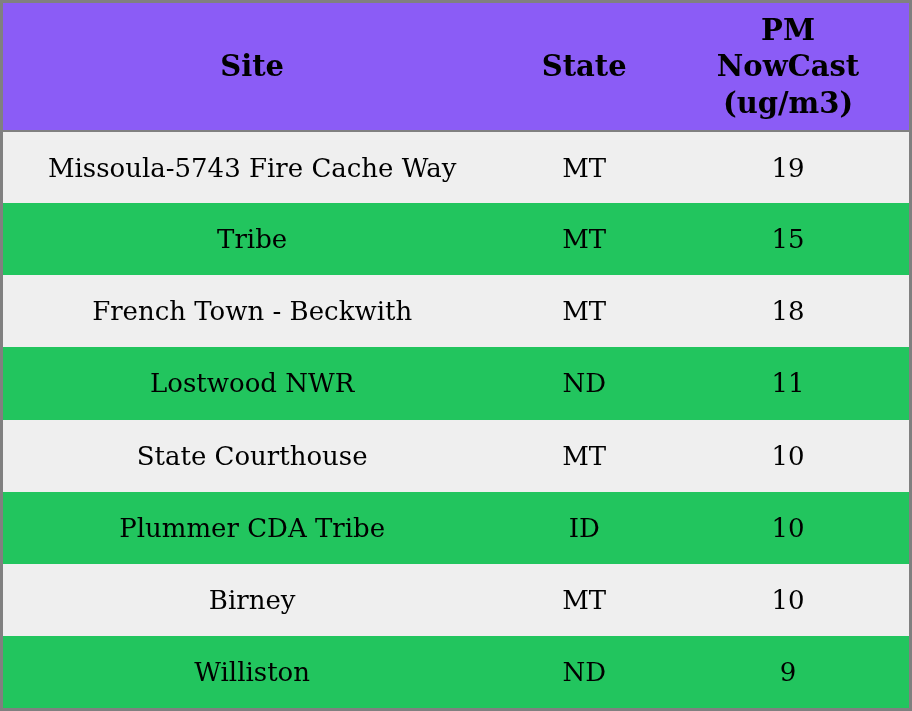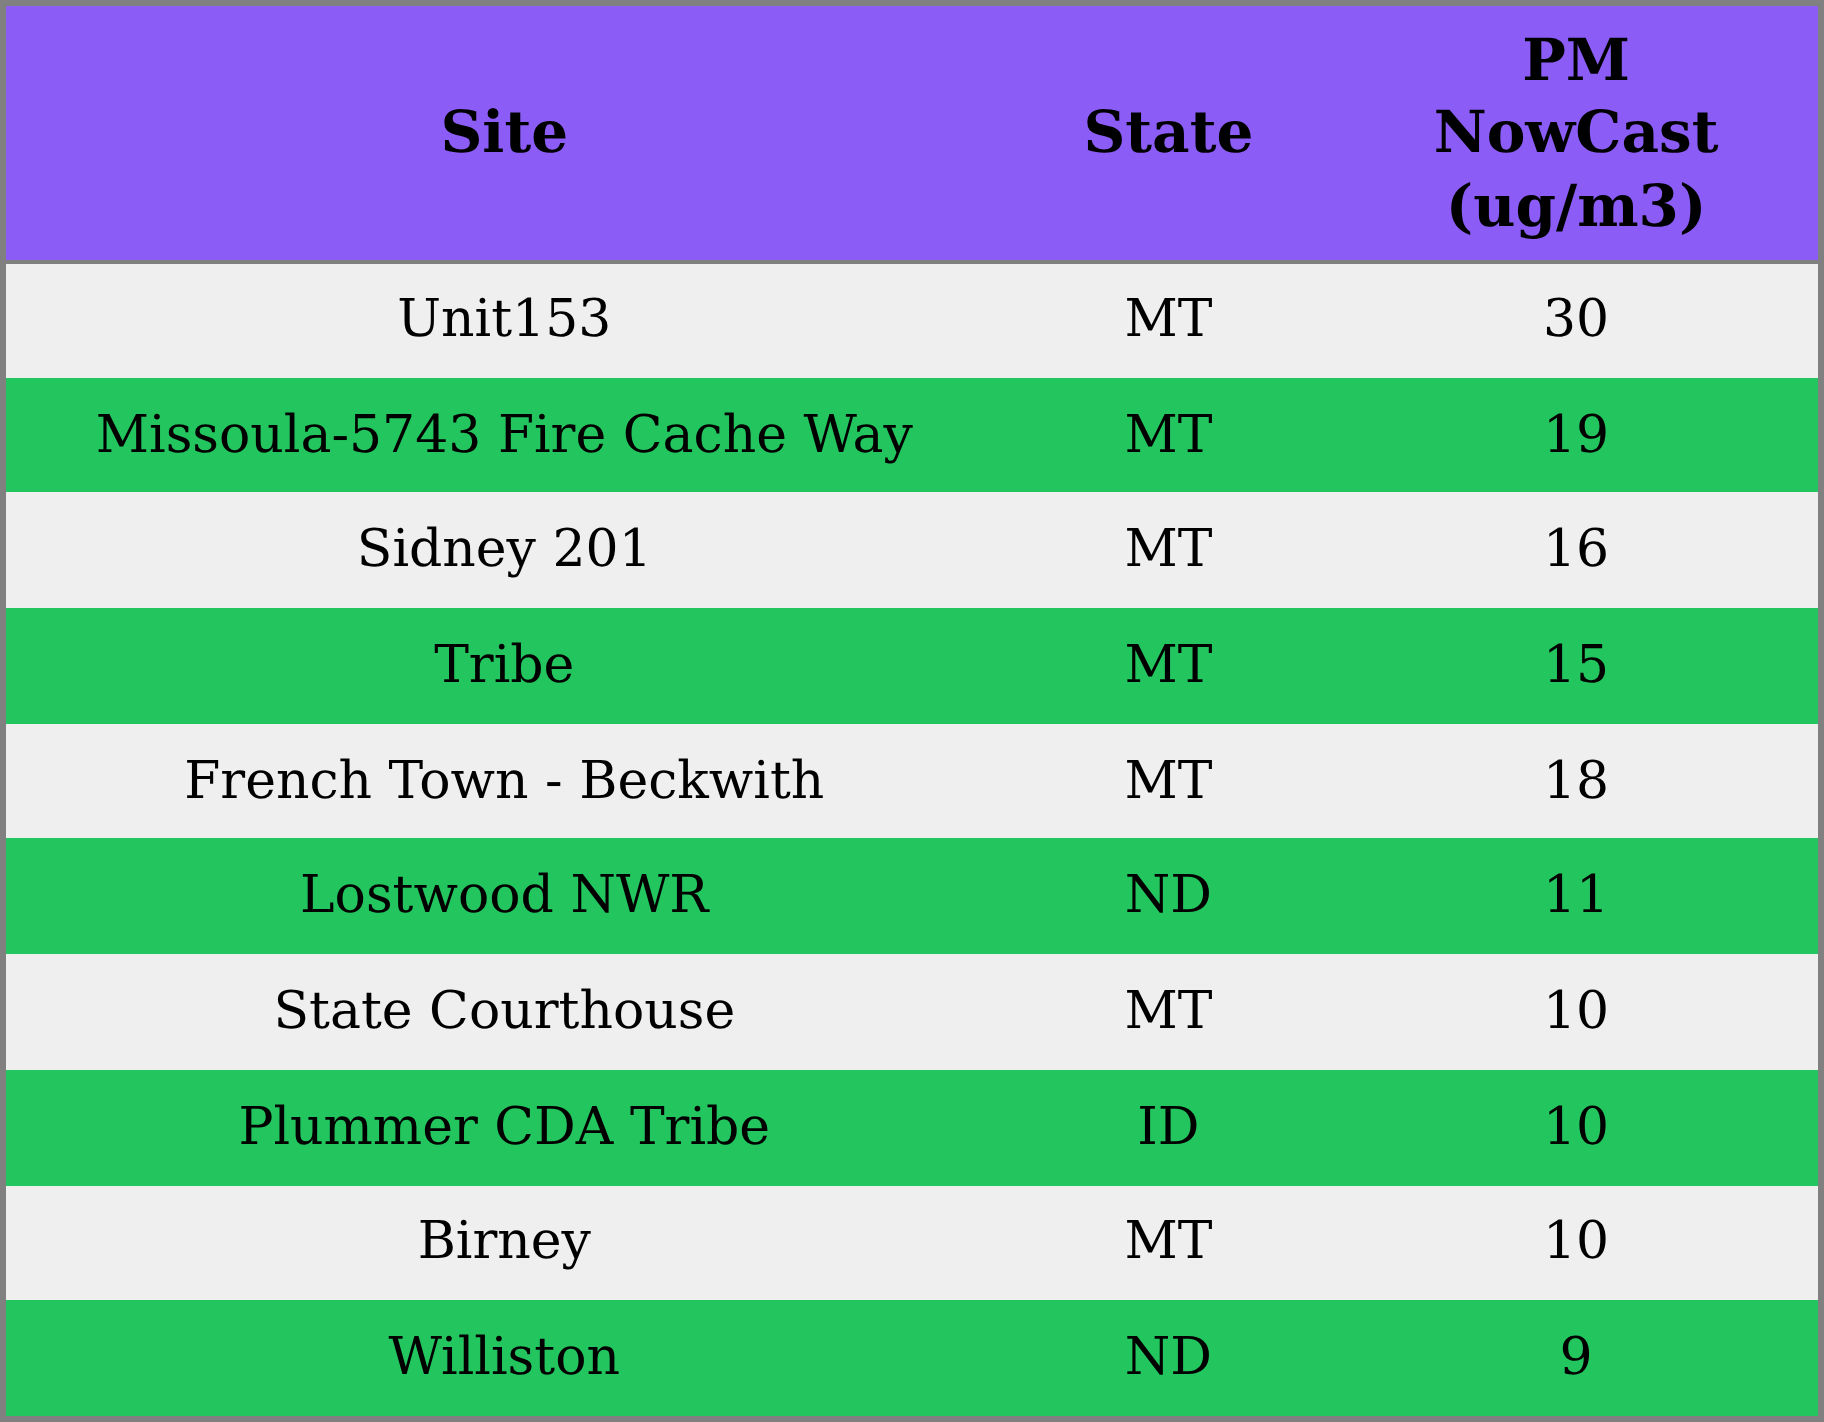--- a/index.html
+++ b/index.html
@@ -76,33 +76,23 @@
         <th>
           <span>State</span>
         </th>
         <th>
           <span class="pm-header-inner">PM NowCast (ug/m3)</span>
         </th>
       </tr>
     </thead>
     <tbody>
       <tr>
-        <td>Unit153</td>
-        <td>MT</td>
-        <td>30</td>
-      </tr>
-      <tr>
         <td>Missoula-5743 Fire Cache Way</td>
         <td>MT</td>
         <td>19</td>
-      </tr>
-      <tr>
-        <td>Sidney 201</td>
-        <td>MT</td>
-        <td>16</td>
       </tr>
       <tr>
         <td>Tribe</td>
         <td>MT</td>
         <td>15</td>
       </tr>
       <tr>
         <td>French Town - Beckwith</td>
         <td>MT</td>
         <td>18</td>

